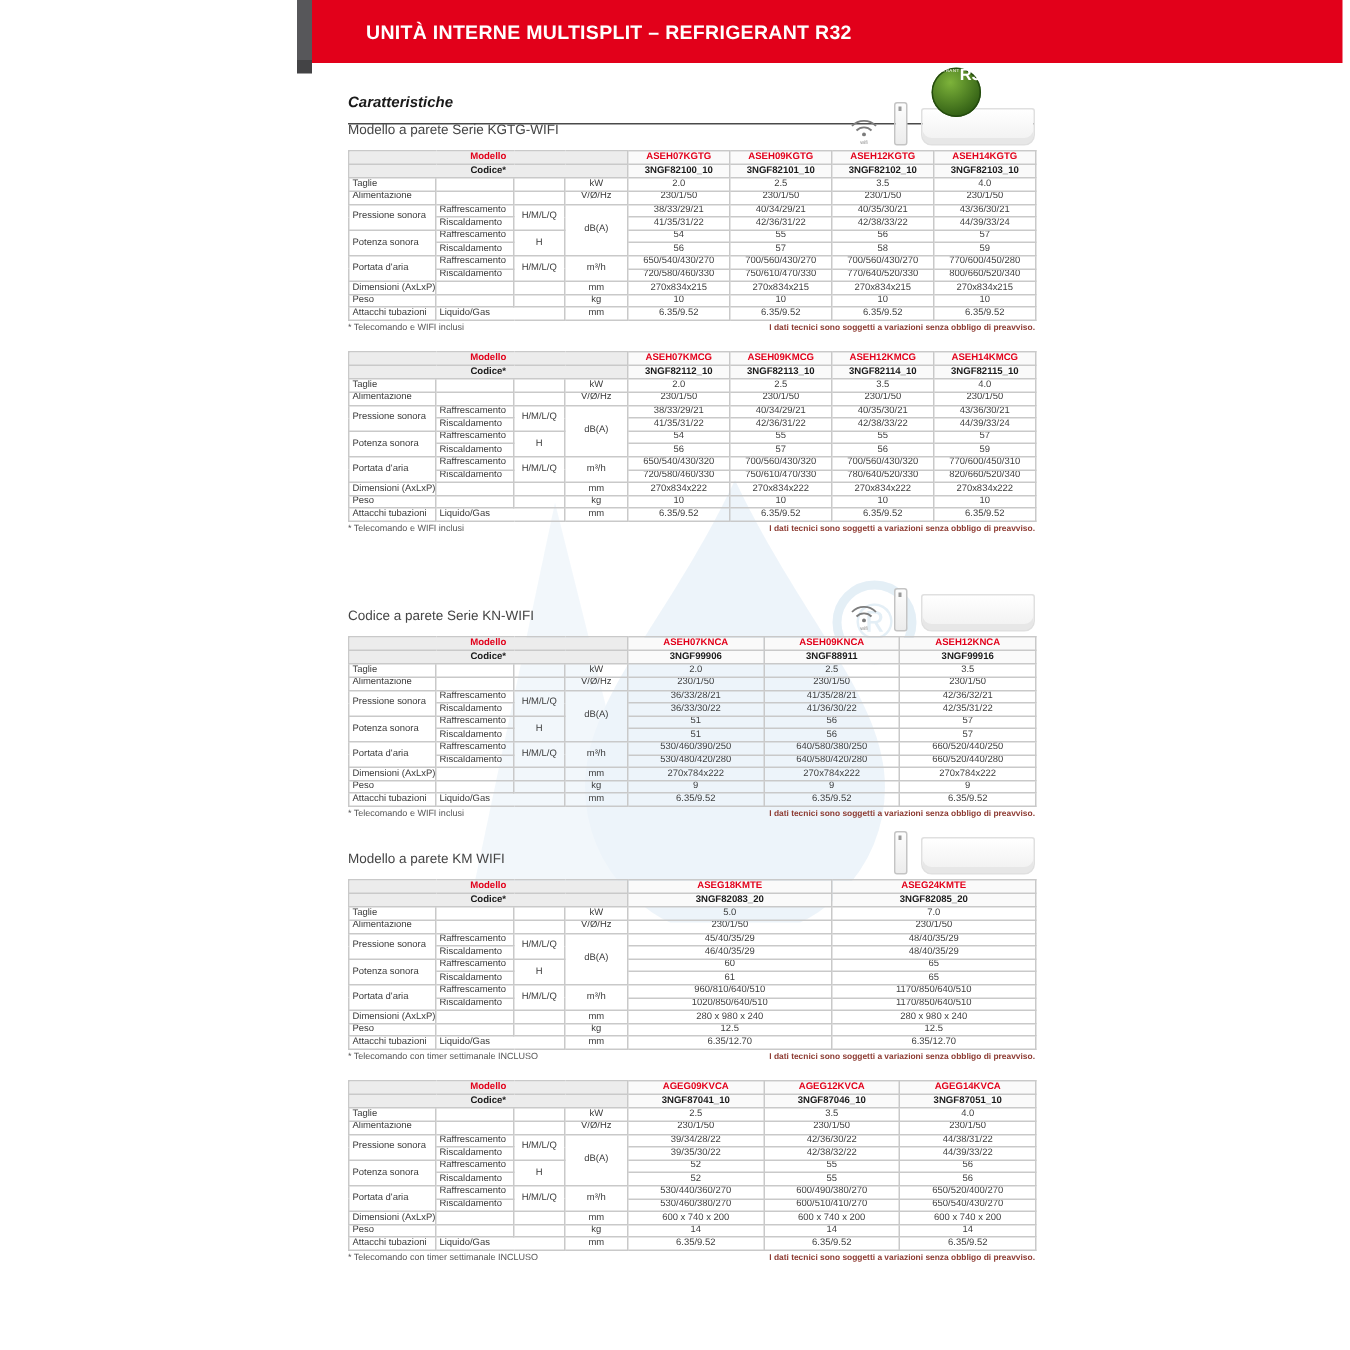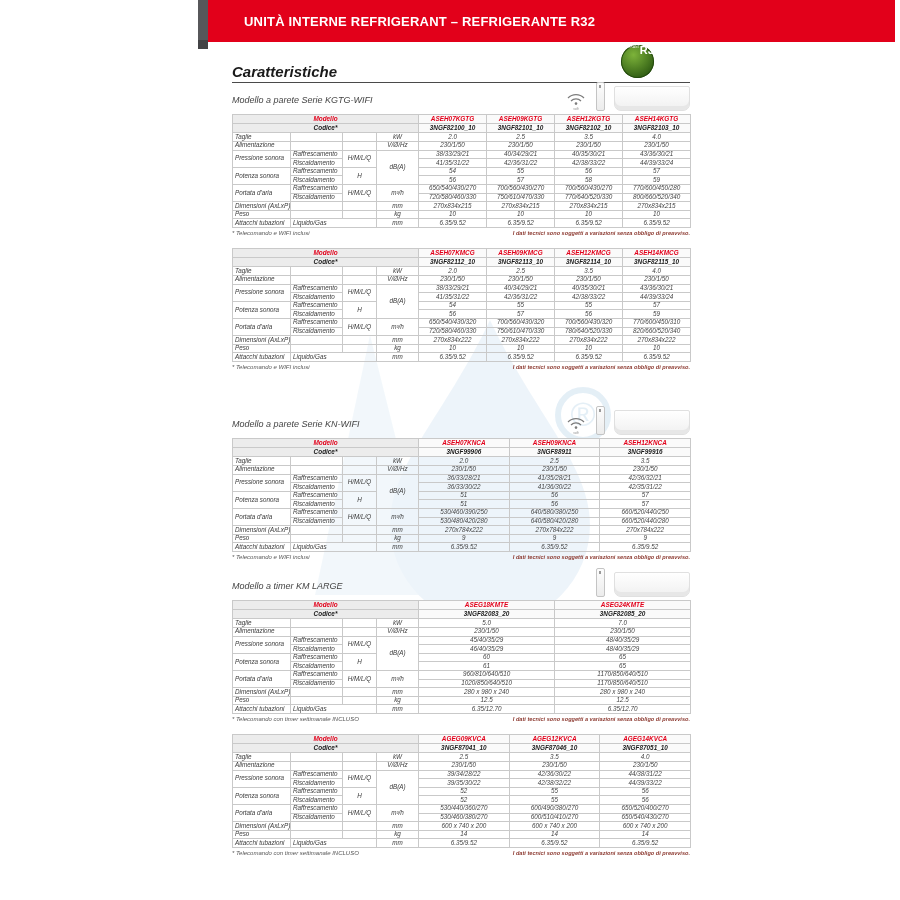--- a/index.html
+++ b/index.html
@@ -5,33 +5,33 @@
   html,body{margin:0;padding:0;}
   body{width:900px;height:900px;background:#ffffff;font-family:"Liberation Sans",sans-serif;position:relative;overflow:hidden;}
 
   .side-strip{position:absolute;left:198px;top:0;width:10px;height:40px;background:#57575a;}
   .side-strip:after{content:"";position:absolute;top:40px;left:0;width:10px;height:9px;background:#434345;}
 
   .banner{position:absolute;left:208px;top:0;width:687px;height:42px;background:#e2001a;color:#fff;
           display:flex;align-items:center;padding-left:36px;box-sizing:border-box;
           font-weight:700;font-size:13px;letter-spacing:.2px;}
 
-  .heading{position:absolute;left:232px;top:63px;font-size:15px;font-weight:700;font-style:italic;color:#1a1a1a;}
+  .heading{position:absolute;left:232px;top:63px;font-size:10px;font-weight:700;font-style:italic;color:#1a1a1a;}
   .heading-rule{position:absolute;left:232px;top:82px;width:458px;height:1px;background:#4a4a4a;}
 
   .r32-badge{position:absolute;left:621px;top:45px;width:33px;height:33px;border-radius:50%;
              background:radial-gradient(circle at 38% 30%, #7db33a, #2f5c13 78%);
              display:flex;align-items:flex-start;justify-content:center;color:#fff;z-index:3;
              box-shadow:0 0 0 1px #244a0e inset;}
   .r32-small{font-size:3px;letter-spacing:.3px;line-height:1.4;}
   .r32-main{font-size:11px;font-weight:700;line-height:1;}
 
   .watermark{position:absolute;left:295px;top:305px;z-index:0;opacity:.55;}
 
-  #sections{position:absolute;left:232px;top:86px;width:458px;z-index:1;font-style:italic;}
+  #sections{position:absolute;left:232px;top:72px;width:458px;z-index:1;}
   .section{position:relative;height:162px;}
   .section-head{position:relative;height:28px;}
   .section-title{position:absolute;left:0;bottom:9px;font-size:9px;color:#444;}
   .icons{position:absolute;right:0;bottom:3px;display:flex;align-items:flex-end;gap:9px;}
   .wifi{display:flex;flex-direction:column;align-items:center;width:22px;}
   .wifi-label{font-size:3.5px;color:#8a8a8a;margin-top:1px;}
   .remote{width:7px;height:27px;border:1px solid #c4c4c4;border-radius:2px;background:linear-gradient(#fdfdfd,#ececec);position:relative;}
   .remote:before{content:"";position:absolute;left:1.5px;top:2px;width:2.5px;height:3px;background:#9a9a9a;}
   .wall-unit{width:74px;height:23px;border:1px solid #e0e0e0;border-radius:2px 2px 7px 7px;
              background:linear-gradient(#ffffff,#f0f0f0);box-shadow:inset 0 -4px 0 #e7e7e7;}
@@ -56,21 +56,21 @@
   .footnotes{display:flex;justify-content:space-between;align-items:flex-start;margin-top:2px;width:458px;}
   .fn-left{font-size:6px;color:#555;}
   .fn-right{font-size:5.6px;color:#8d3b32;font-weight:700;}
 </style>
 </head>
 <body>
 
 <div class="side-strip"></div>
 
 <div class="banner">
-  <span>UNITÀ INTERNE REFRIGERANT – REFRIGERANTE R32</span>
+  <span>UNITÀ INTERNE MULTISPLIT – REFRIGERANT R32</span>
 </div>
 
 <div class="heading">Caratteristiche</div>
 <div class="heading-rule"></div>
 
 <div class="r32-badge">
   <span class="r32-small">REFRIGERANT</span>
   <span class="r32-main">R32</span>
 </div>
 
@@ -365,21 +365,21 @@
         </tbody>
     </table>
     <div class="footnotes">
       <span class="fn-left">* Telecomando e WIFI inclusi</span>
       <span class="fn-right">I dati tecnici sono soggetti a variazioni senza obbligo di preavviso.</span>
     </div>
   </div>
 
   <div class="section">
     <div class="section-head">
-      <span class="section-title">Modello a parete Serie KN-WIFI</span>
+      <span class="section-title">Codice a parete Serie KN-WIFI</span>
       <div class="icons">
         <div class="wifi">
           <svg width="20" height="14" viewBox="0 0 20 14">
             <path d="M2 6 a11 11 0 0 1 16 0" fill="none" stroke="#7c7c7c" stroke-width="1.2"></path>
             <path d="M5 9 a7 7 0 0 1 10 0" fill="none" stroke="#7c7c7c" stroke-width="1.2"></path>
             <circle cx="10" cy="11.6" r="1.3" fill="#7c7c7c"></circle>
           </svg>
           <span class="wifi-label">wifi</span>
         </div>
         <div class="remote"></div>
@@ -503,21 +503,21 @@
         </tbody>
     </table>
     <div class="footnotes">
       <span class="fn-left">* Telecomando e WIFI inclusi</span>
       <span class="fn-right">I dati tecnici sono soggetti a variazioni senza obbligo di preavviso.</span>
     </div>
   </div>
 
   <div class="section">
     <div class="section-head">
-      <span class="section-title">Modello a timer KM LARGE</span>
+      <span class="section-title">Modello a parete KM WIFI</span>
       <div class="icons">
 
         <div class="remote"></div>
         <div class="wall-unit"></div>
 
       </div>
     </div>
     <table class="spec-table">
       <colgroup>
           <col style="width: 58px;">

